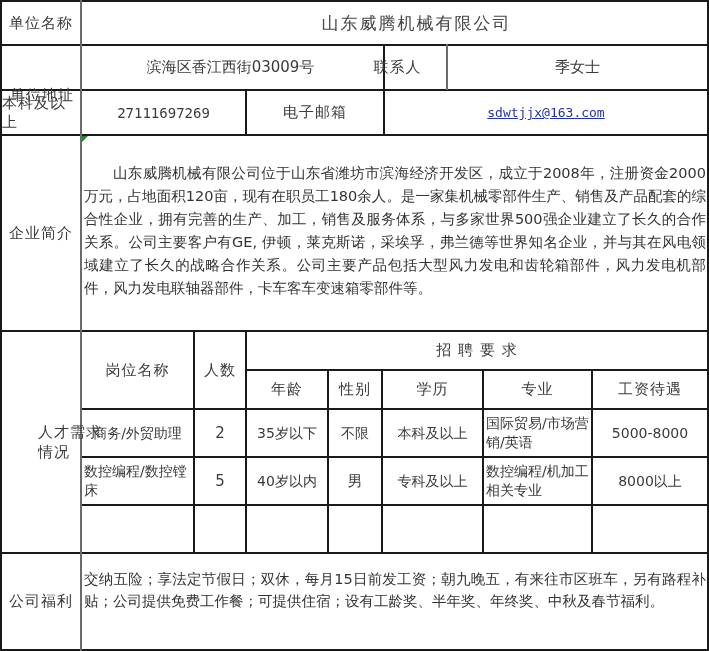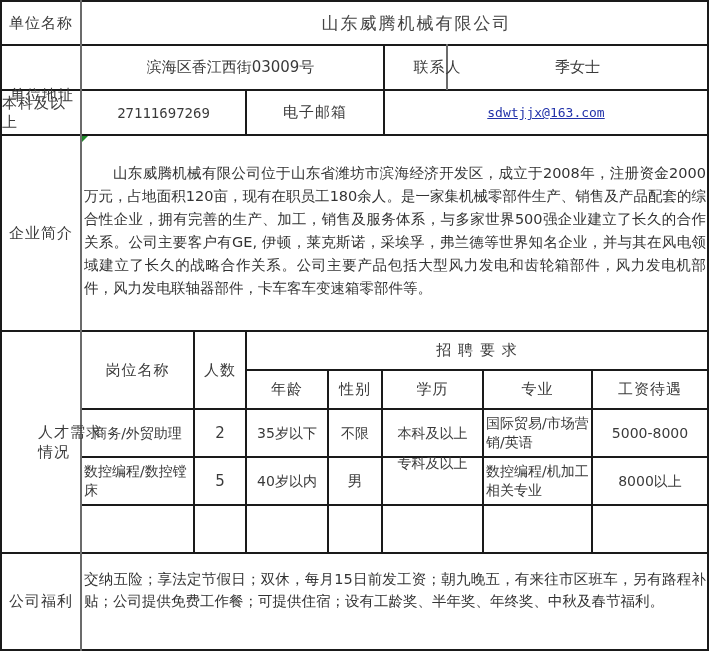--- a/index.html
+++ b/index.html
@@ -49,21 +49,21 @@
 <div class="line v" style="left:482px;top:369px;height:183px;"></div>
 <div class="line v" style="left:591px;top:369px;height:183px;"></div>
 
 <div class="marker"></div>
 
 <div class="cell lbl" style="left:2px;top:2px;width:78px;height:42px;">单位名称</div>
 <div class="cell title" style="left:82px;top:2px;width:625px;height:42px;padding-left:44px;">山东威腾机械有限公司</div>
 
 <div class="cell lbl" style="left:2px;top:46px;width:80px;height:43px;margin-top:28px;">单位地址</div>
 <div class="cell" style="left:82px;top:46px;width:297px;height:43px;">滨海区香江西街03009号</div>
-<div class="cell lbl" style="left:407px;top:46px;width:61px;height:43px;">联系人</div>
+<div class="cell lbl" style="left:367px;top:46px;width:61px;height:43px;">联系人</div>
 <div class="cell" style="left:448px;top:46px;width:259px;height:43px;">季女士</div>
 
 <div class="cell lbl" style="left:2px;top:91px;width:78px;height:43px;">本科及以上</div>
 <div class="cell mono" style="left:82px;top:91px;width:163px;height:43px;">27111697269</div>
 <div class="cell lbl" style="left:247px;top:91px;width:136px;height:43px;">电子邮箱</div>
 <div class="cell" style="left:385px;top:91px;width:322px;height:43px;">
   <a class="email">sdwtjjx@163.com</a>
 </div>
 
 <div class="cell lbl" style="left:2px;top:136px;width:78px;height:194px;">企业简介</div>
@@ -86,21 +86,21 @@
 <div class="cell small" style="left:247px;top:410px;width:80px;height:46px;">35岁以下</div>
 <div class="cell small" style="left:329px;top:410px;width:52px;height:46px;">不限</div>
 <div class="cell small" style="left:383px;top:410px;width:99px;height:46px;border-radius:22px;">本科及以上</div>
 <div class="cell small" style="left:486px;top:410px;width:103px;height:46px;">国际贸易/市场营销/英语</div>
 <div class="cell small" style="left:593px;top:410px;width:114px;height:46px;">5000-8000</div>
 
 <div class="cell small" style="left:84px;top:458px;width:107px;height:46px;">数控编程/数控镗床</div>
 <div class="cell" style="left:195px;top:458px;width:50px;height:46px;">5</div>
 <div class="cell small" style="left:247px;top:458px;width:80px;height:46px;">40岁以内</div>
 <div class="cell" style="left:329px;top:458px;width:52px;height:46px;">男</div>
-<div class="cell small" style="left:383px;top:440px;width:99px;height:46px;border-radius:8px;">专科及以上</div>
+<div class="cell small" style="left:383px;top:458px;width:99px;height:46px;border-radius:8px;">专科及以上</div>
 <div class="cell small" style="left:486px;top:458px;width:103px;height:46px;">数控编程/机加工相关专业</div>
 <div class="cell small" style="left:593px;top:458px;width:114px;height:46px;">8000以上</div>
 
 <div class="cell" style="left:82px;top:506px;width:111px;height:46px;"></div>
 <div class="cell" style="left:195px;top:506px;width:50px;height:46px;"></div>
 <div class="cell" style="left:247px;top:506px;width:80px;height:46px;"></div>
 <div class="cell" style="left:329px;top:506px;width:52px;height:46px;"></div>
 <div class="cell" style="left:383px;top:506px;width:99px;height:46px;"></div>
 <div class="cell" style="left:484px;top:506px;width:107px;height:46px;"></div>
 <div class="cell" style="left:593px;top:506px;width:114px;height:46px;"></div>

